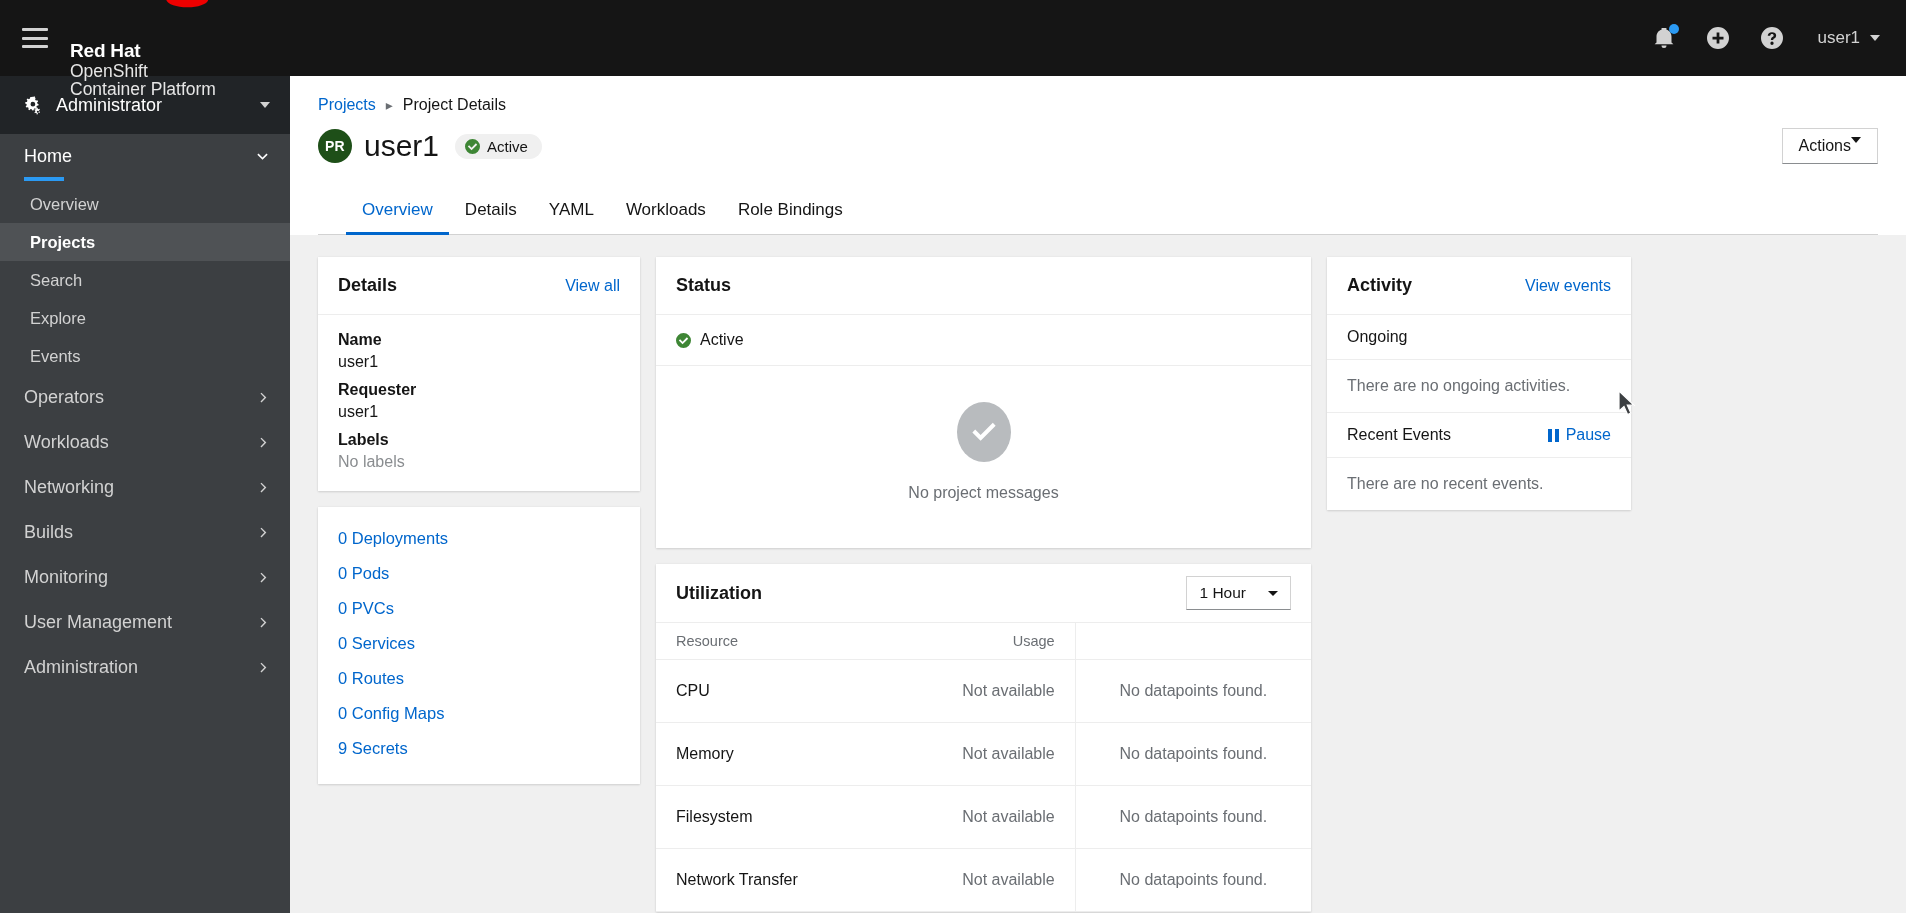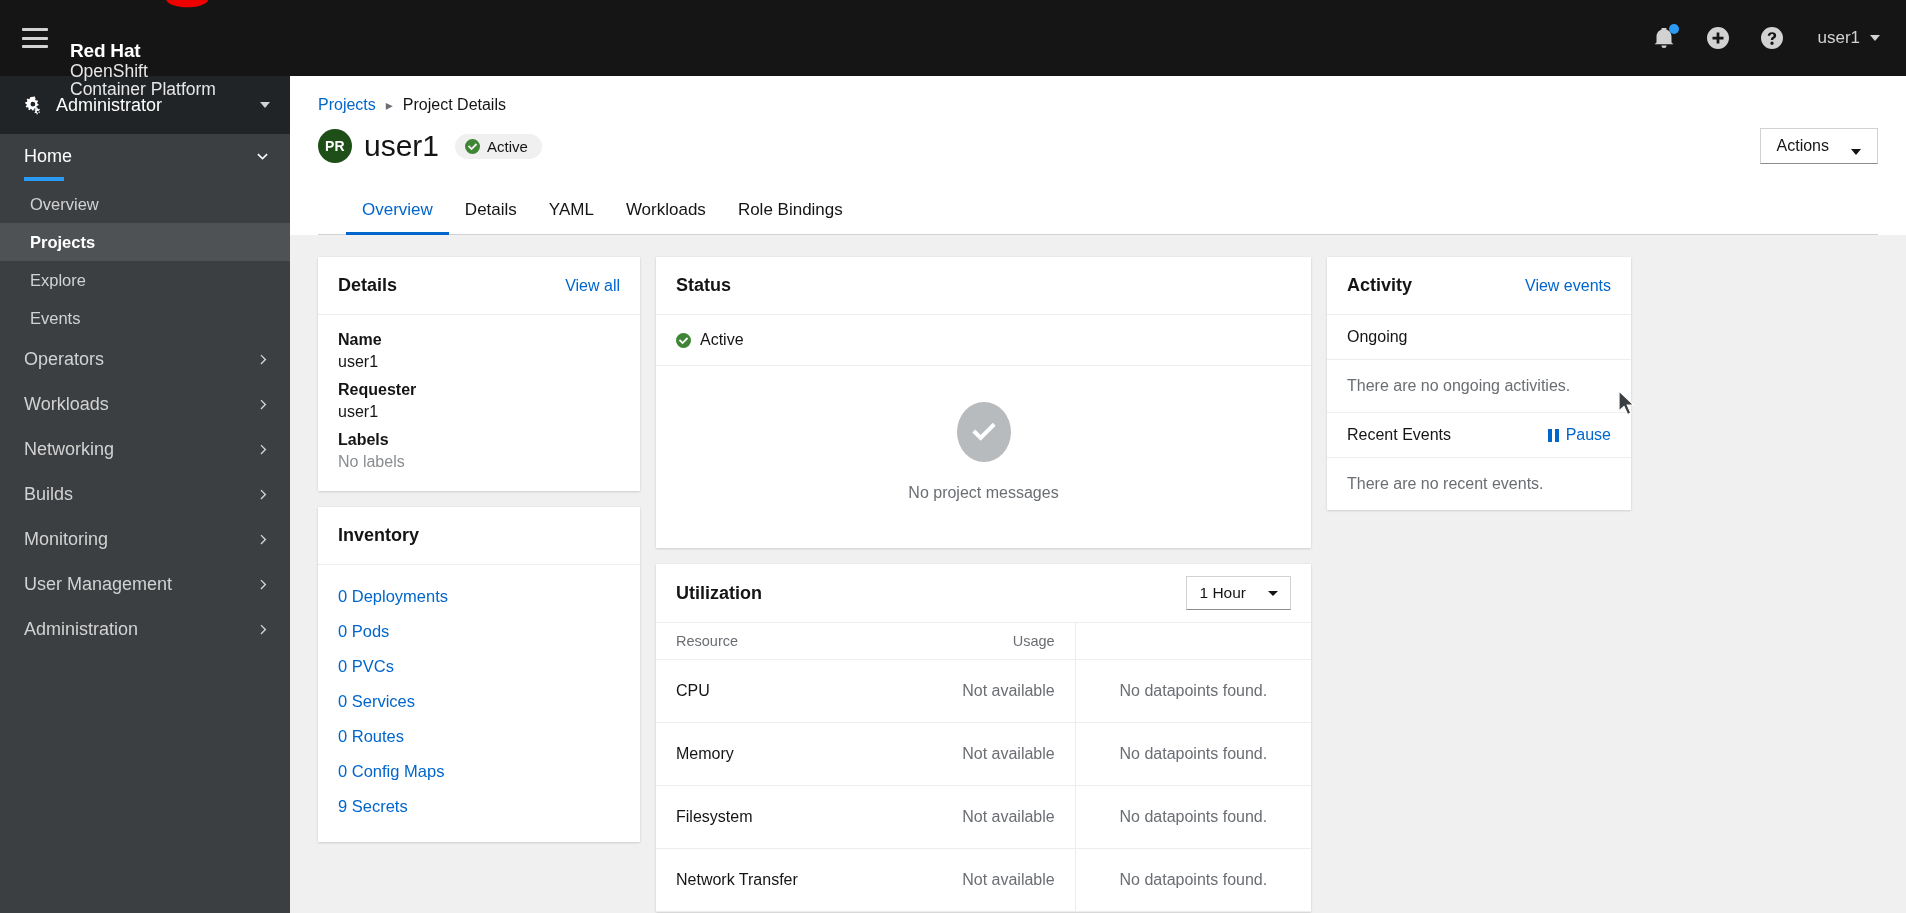--- a/index.html
+++ b/index.html
@@ -141,21 +141,21 @@
   .status-pill {
     margin-left: 16px; background: #f0f0f0;
     border-radius: 16px; padding: 4px 14px 4px 10px;
     display: flex; align-items: center; gap: 7px;
     font-size: 15px; color: #151515;
   }
   .actions-btn {
     margin-left: auto;
     border: 1px solid #d2d2d2; background: #fff;
     padding: 8px 16px; font-size: 16px; color: #151515;
-    display: flex; align-items: flex-end; gap: 22px;
+    display: flex; align-items: flex-start; 
     cursor: pointer; font-family: inherit;
     border-bottom-color: #8a8d90;
   }
   .actions-btn .caret-down { border-top-color: #151515; }
 
   .tabs {
     display: flex; gap: 0; padding: 0 28px;
     border-bottom: 1px solid #d2d2d2;
     margin-top: 18px;
   }
@@ -347,20 +347,21 @@
       <span>Home</span>
       <span class="chev">
         <svg width="15" height="15" viewBox="0 0 16 16" fill="#fff">
             <path d="M8 11.5 2.5 6l1.2-1.2L8 9.1l4.3-4.3L13.5 6z"></path>
           </svg>
       </span>
     </div>
     <div class="nav-underline"></div>
     <a class="nav-item">Overview</a>
     <a class="nav-item active">Projects</a>
+    <a class="nav-item">Search</a>
     <a class="nav-item">Explore</a>
     <a class="nav-item">Events</a>
   </div>
 
   <div class="nav-toplevel">
     <span>Operators</span>
     <span class="chev">
         <svg width="13" height="13" viewBox="0 0 16 16" fill="#d2d2d2">
           <path d="M5.5 14 4.3 12.8 9.1 8 4.3 3.2 5.5 2l6 6z"></path>
         </svg>
@@ -462,23 +463,20 @@
           <div class="dl-term">Name</div>
           <div class="dl-desc">user1</div>
           <div class="dl-term">Requester</div>
           <div class="dl-desc">user1</div>
           <div class="dl-term">Labels</div>
           <div class="dl-desc muted">No labels</div>
         </div>
       </div>
 
       <div class="card">
-        <div class="card-header">
-          <span class="card-title">Inventory</span>
-        </div>
         <div class="inv-list">
           <a class="inv-item">0 Deployments</a>
           <a class="inv-item">0 Pods</a>
           <a class="inv-item">0 PVCs</a>
           <a class="inv-item">0 Services</a>
           <a class="inv-item">0 Routes</a>
           <a class="inv-item">0 Config Maps</a>
           <a class="inv-item">9 Secrets</a>
         </div>
       </div>

